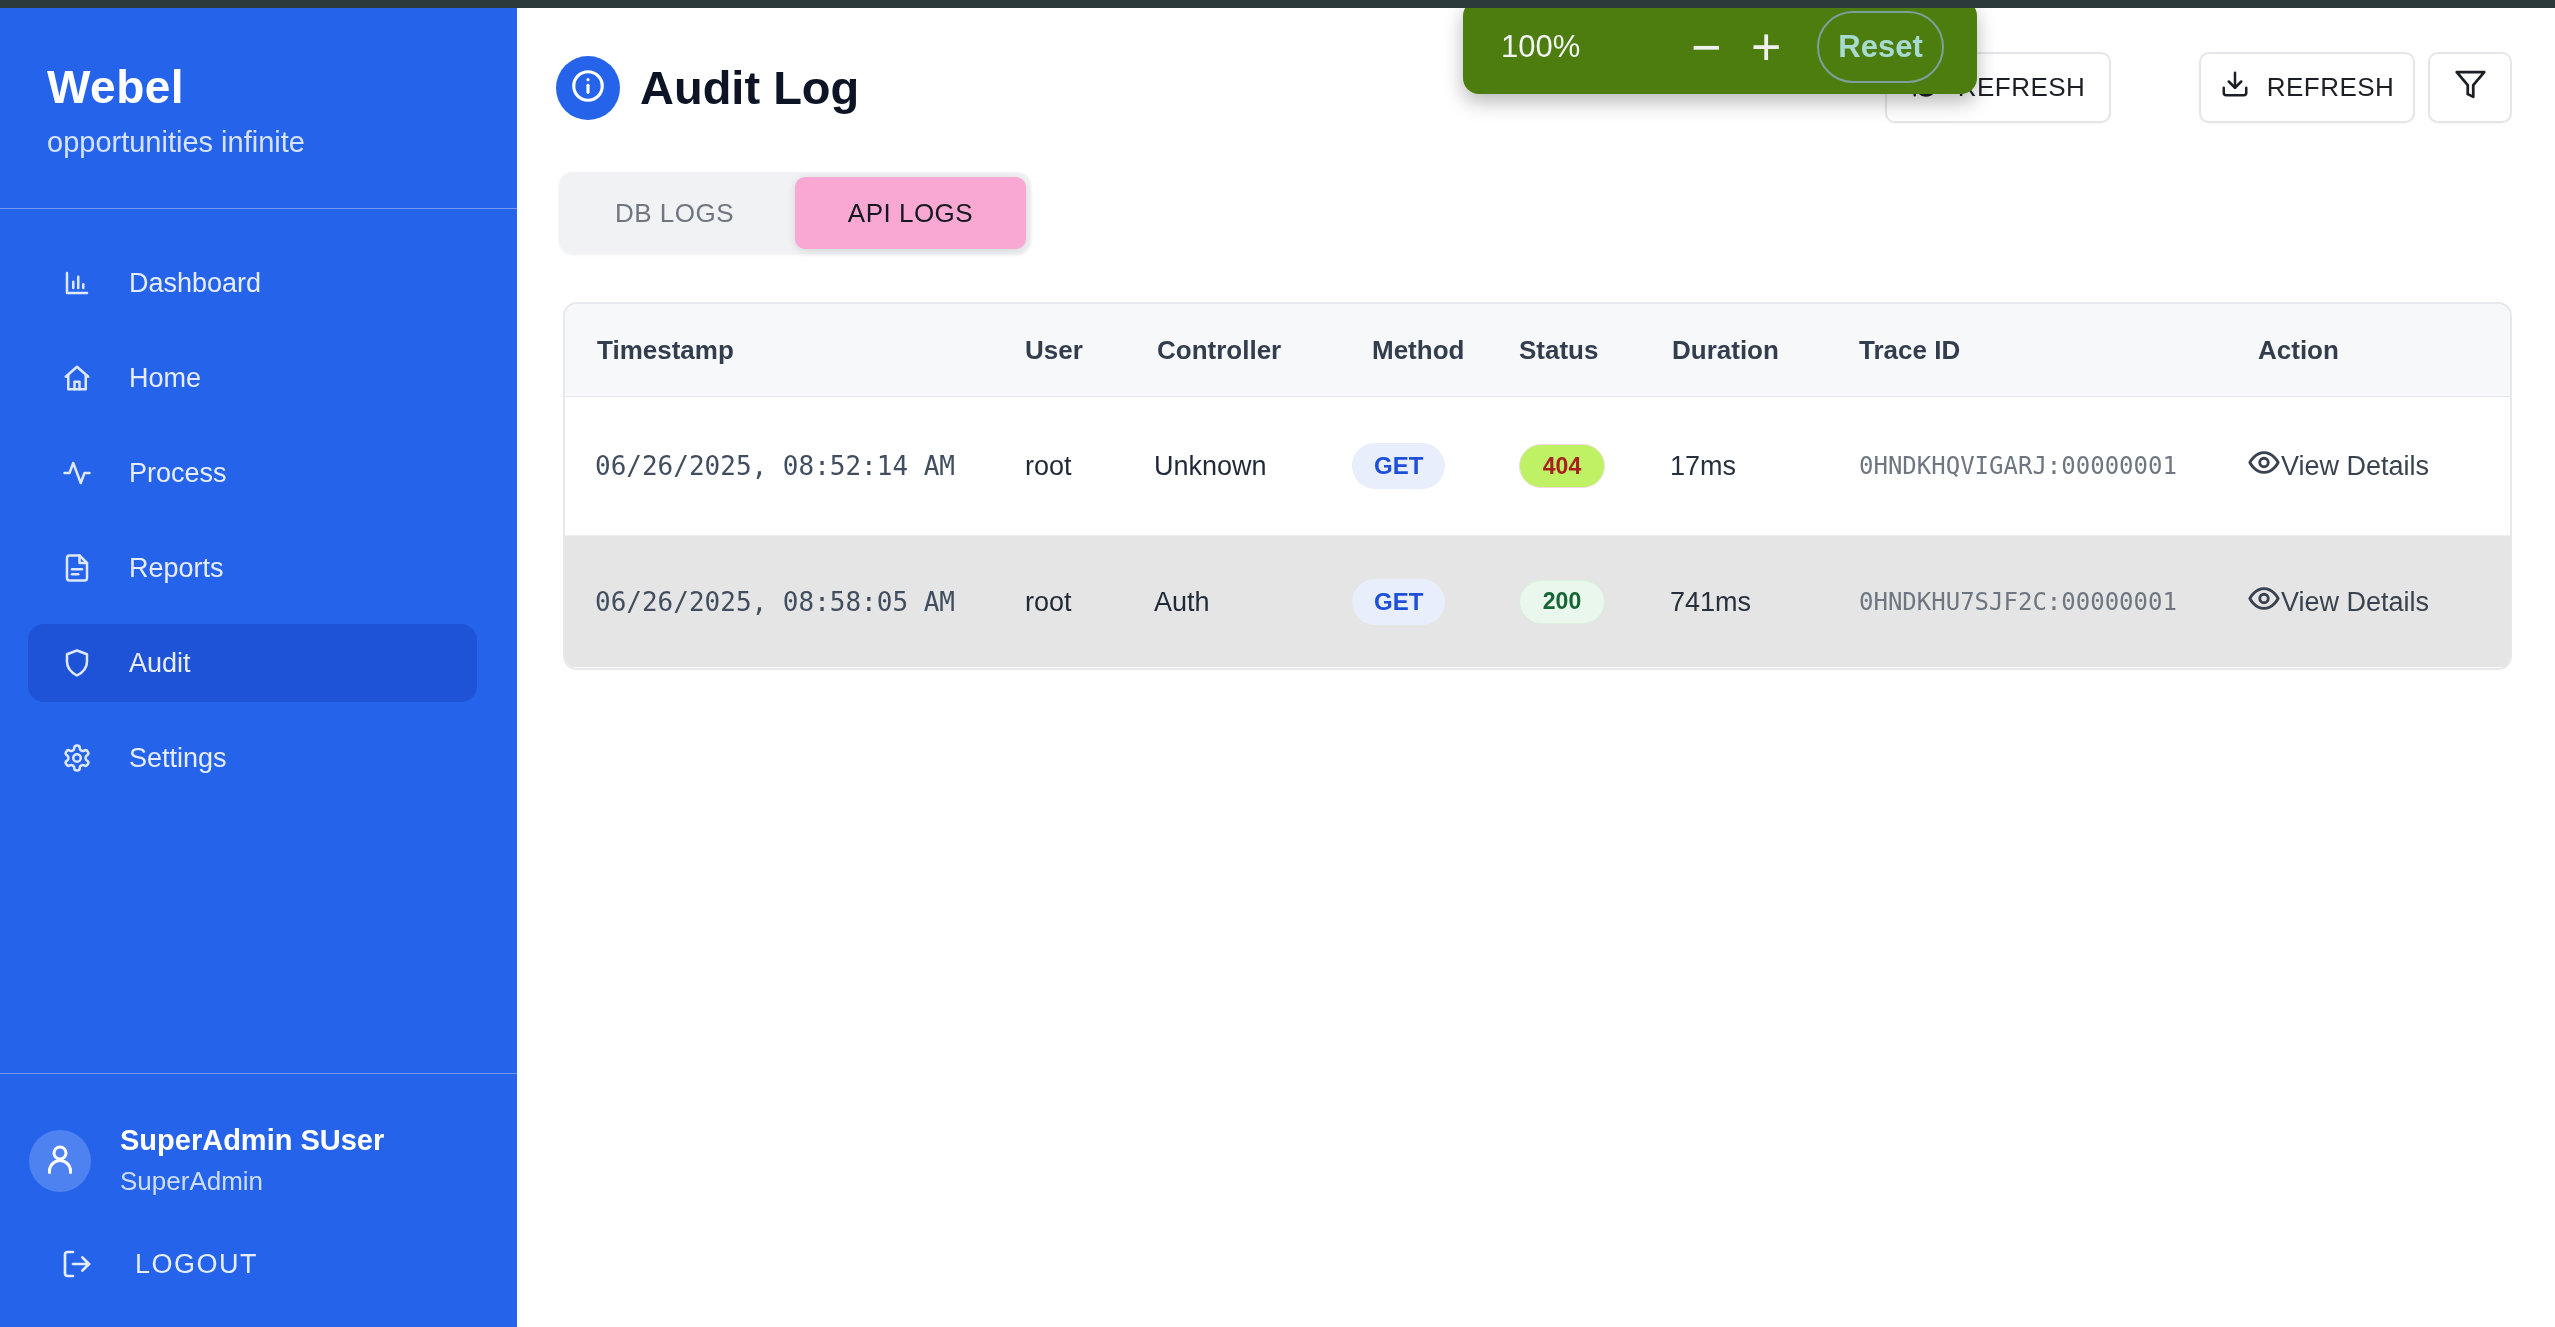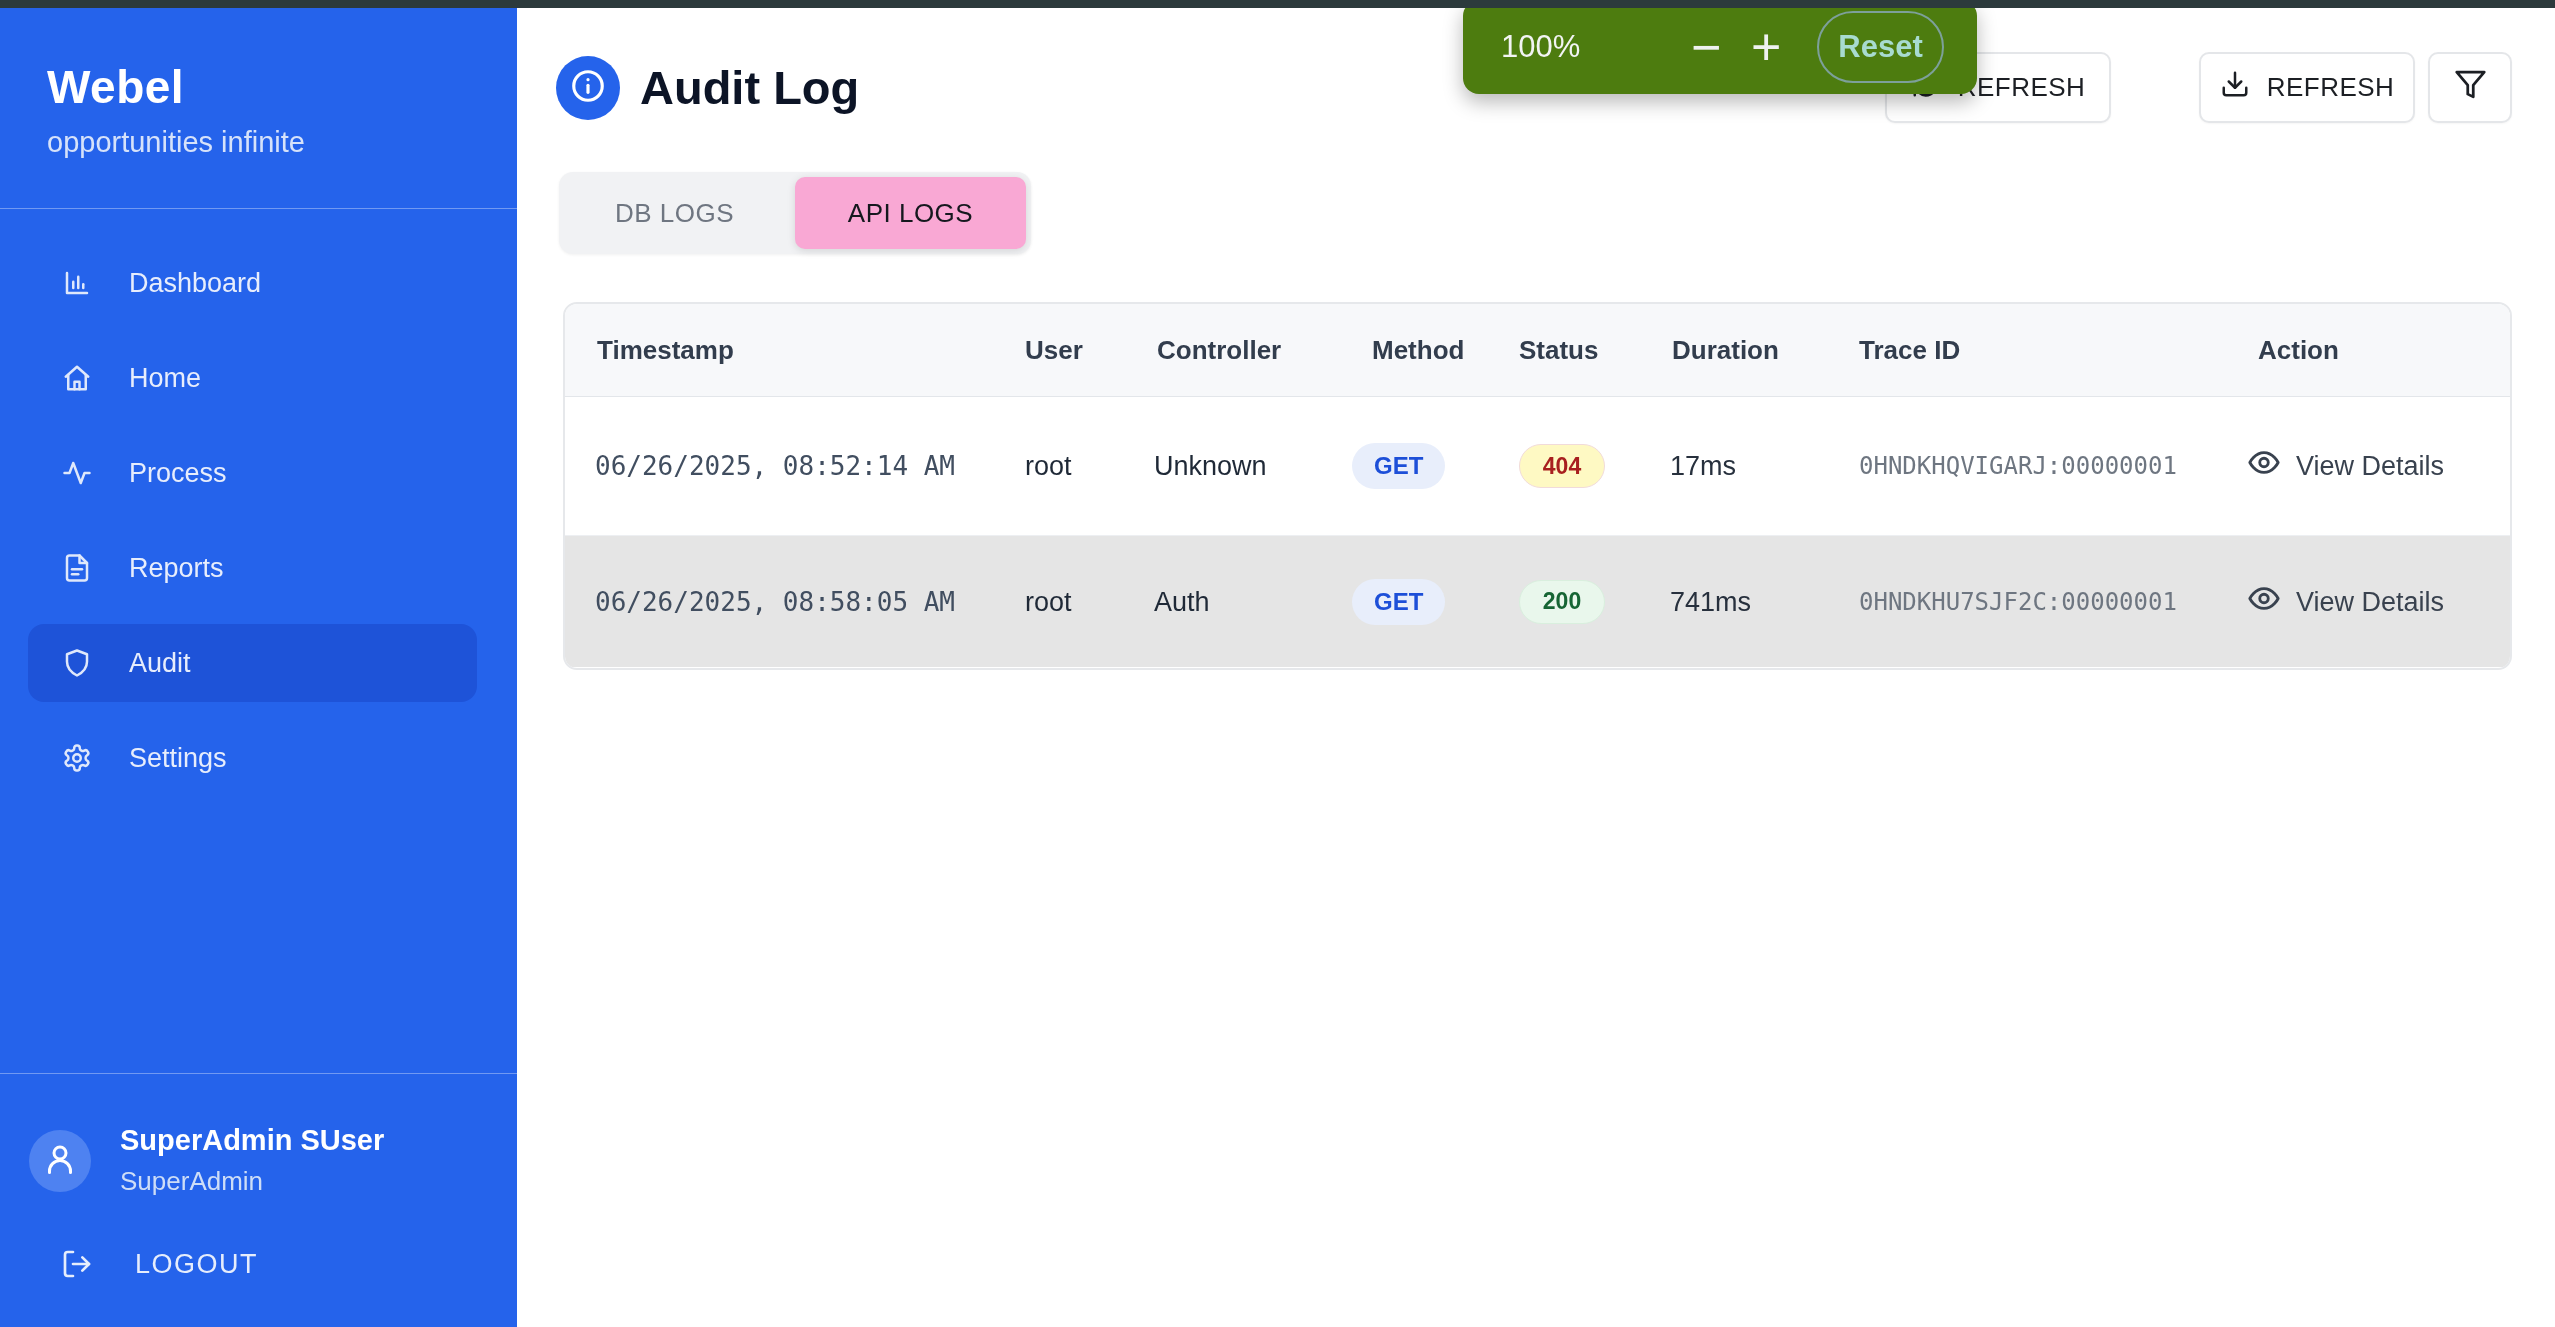--- a/index.html
+++ b/index.html
@@ -72,23 +72,23 @@
   .c-trace { left:1294px; } .c-action { left:1682px; }
   .th.c-ts{left:32px;} .th.c-ctrl{left:592px;} .th.c-method{left:807px;} .th.c-dur{left:1107px;} .th.c-action{left:1693px;}
   .mono { font-family:"DejaVu Sans Mono", monospace; }
   .v-ts { font-size:26px; color:#414e60; }
   .v-plain { font-size:27px; color:#1f2937; }
   .v-dur { font-size:27px; color:#27303d; }
   .v-trace { font-size:24px; color:#6e7681; }
   .pill { display:inline-flex; align-items:center; justify-content:center; border-radius:999px; font-weight:700; }
   .pill-method { min-width:93px; height:46px; padding:0 22px; background:#e8eefb; color:#1d4fd8; font-size:24px; }
   .pill-status { min-width:86px; height:44px; padding:0 20px; font-size:23px; }
-  .pill-error   { background:#fef9c3; color:#a81f1f; border:1px solid #f1dbda; }
+  .pill-error   { background:#bef264; color:#a81f1f; border:1px solid #f1dbda; }
   .pill-success { background:#e9f7ec; color:#166534; border:1px solid #d9efde; }
-  .action-link { display:flex; align-items:center; gap:15px; color:#39424f; font-size:27px; cursor:pointer; }
+  .action-link { display:flex; align-items:center; color:#39424f; font-size:27px; cursor:pointer; }
   .action-link svg { width:34px; height:34px; }
 </style>
 </head>
 <body>
 
 <div id="canvas">
 
   <div class="top-strip"></div>
 
   <div class="sidebar">

